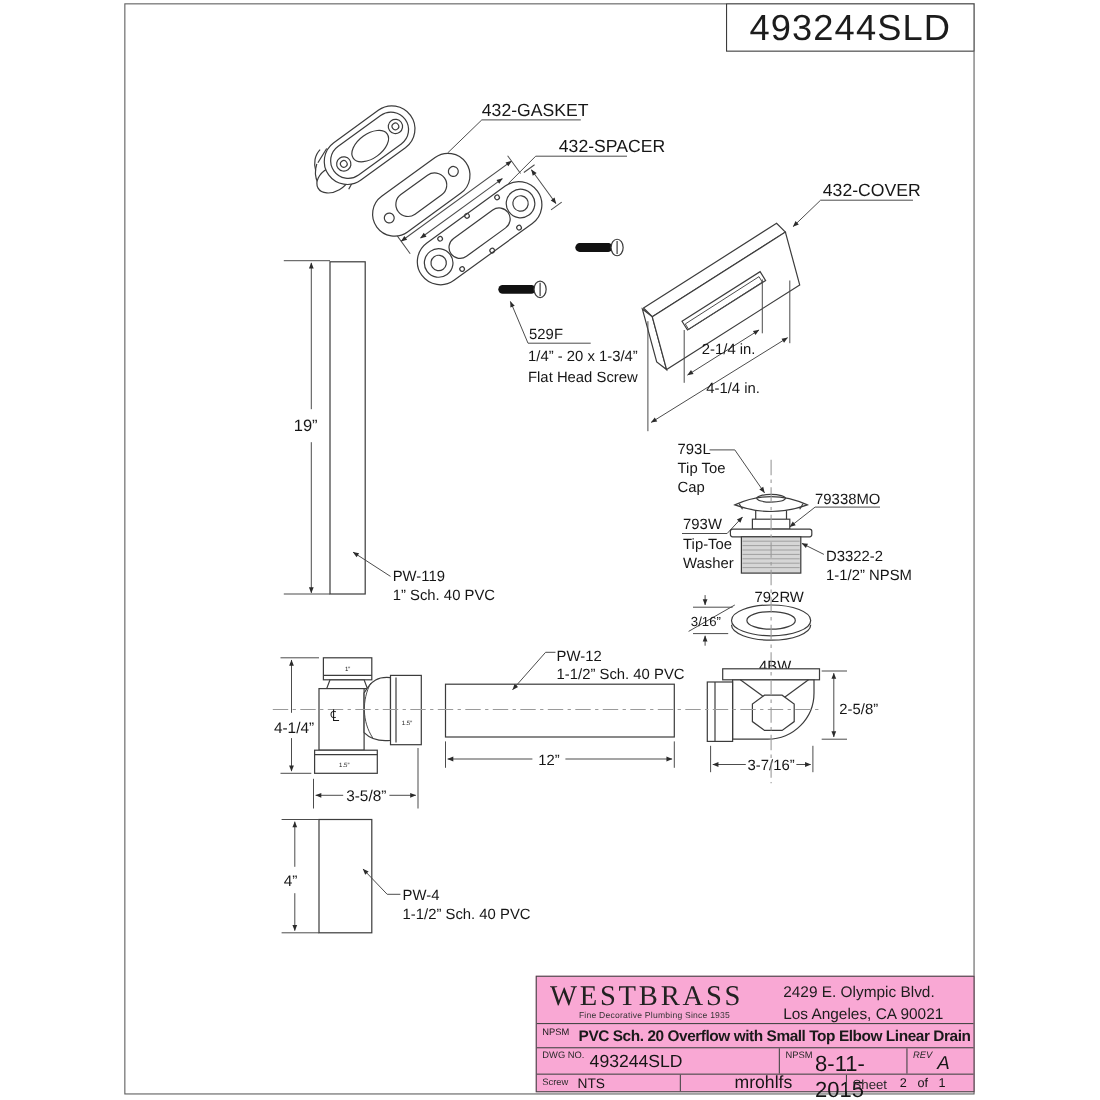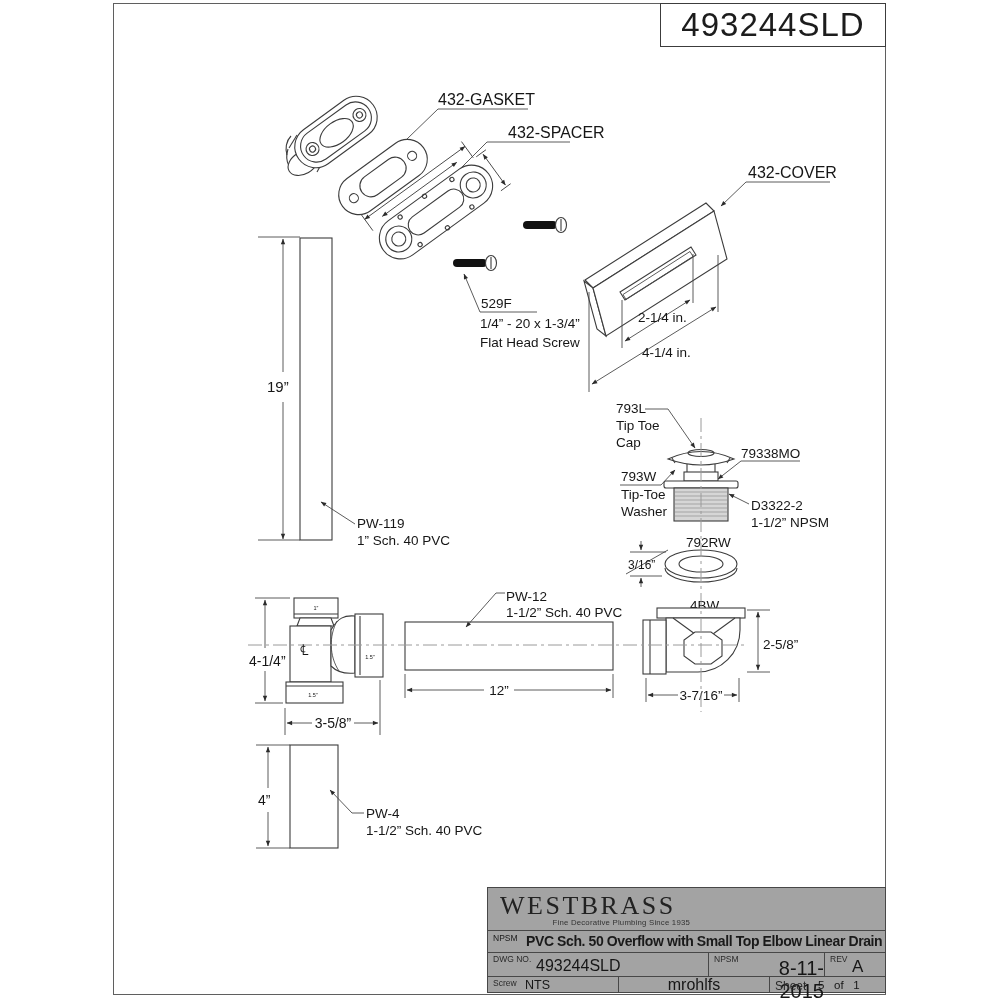--- a/index.html
+++ b/index.html
@@ -10,28 +10,28 @@
   .pnbox{position:absolute;left:660px;top:3px;width:224px;height:42px;
          border:1.6px solid #3c3c3c;background:#fff;display:flex;align-items:center;
          justify-content:center;font-size:33px;letter-spacing:1px;color:#1c1c1c;}
   svg.draw{position:absolute;left:0;top:0;}
   svg .ln{stroke:#3c3c3c;stroke-width:1.1;fill:none;}
   svg .lnw{stroke:#3c3c3c;stroke-width:1.1;fill:#fff;}
   svg .thin{stroke:#4a4a4a;stroke-width:0.9;fill:none;}
   svg .cl{stroke:#9a9a9a;stroke-width:1;fill:none;stroke-dasharray:14 4 3 4;}
   svg text{fill:#161616;font-family:"Liberation Sans",sans-serif;}
   .tb{position:absolute;left:487px;top:887px;width:397px;height:104px;
-      border:1.4px solid #474747;background:#a3a3a3;font-family:"Liberation Sans",sans-serif;}
+      border:1.4px solid #474747;background:#f9a8d4;font-family:"Liberation Sans",sans-serif;}
   .tb .row1{position:relative;height:42px;border-bottom:1.3px solid #474747;display:flex;}
   .tb .row2{position:relative;height:21px;border-bottom:1.3px solid #474747;}
-  .tb .row3{position:relative;height:23px;border-bottom:1.3px solid #474747;display:flex;text-align:right;}
+  .tb .row3{position:relative;height:23px;border-bottom:1.3px solid #474747;display:flex;}
   .tb .row4{position:relative;height:15px;display:flex;}
   .logo{width:212px;padding-left:12px;padding-top:3px;}
   .logo .name{font-family:"Liberation Serif",serif;font-size:26px;letter-spacing:2.5px;color:#222;}
-  .logo .tag{font-size:7.8px;color:#333;margin-top:-3px;text-align:right;width:190px;letter-spacing:.2px;}
+  .logo .tag{font-size:7.8px;color:#333;margin-top:-3px;text-align:center;width:190px;letter-spacing:.2px;}
   .addr{font-size:14px;line-height:1.4;padding-top:4px;color:#1d1d1d;}
   .cell{position:relative;height:100%;box-sizing:border-box;}
   .cell .sl{position:absolute;top:1px;left:5px;font-size:8.5px;color:#2a2a2a;}
   .bl{border-left:1.3px solid #474747;}
   .val{position:absolute;color:#161616;}
   .titletext{position:absolute;left:38px;top:2px;font-size:14px;font-weight:bold;letter-spacing:-0.4px;}
   .pre{white-space:pre;}
 </style>
 </head>
 <body>
@@ -295,46 +295,50 @@
   <div class="pnbox">
     <span>493244SLD</span>
   </div>
 
   <div class="tb">
     <div class="row1">
       <div class="logo">
         <div class="name">WESTBRASS</div>
         <div class="tag">Fine Decorative Plumbing Since 1935</div>
       </div>
+      <div class="addr">
+        <div>2429 E. Olympic Blvd.</div>
+        <div>Los Angeles, CA 90021</div>
+      </div>
     </div>
     <div class="row2">
       <span class="sl" style="position:absolute;top:2px;left:5px;font-size:8.5px;">NPSM</span>
-      <span class="titletext">PVC Sch. 50 Overflow with Small Top Elbow Linear Drain</span>
+      <span class="titletext">PVC Sch. 20 Overflow with Small Top Elbow Linear Drain</span>
     </div>
     <div class="row3">
       <div class="cell" style="width:220px;">
         <span class="sl">DWG NO.</span>
         <span class="val" style="left:48px;top:4px;font-size:16px;">493244SLD</span>
       </div>
       <div class="cell bl" style="width:116px;">
         <span class="sl">NPSM</span>
         <span class="val" style="left:32px;top:4px;font-size:20px;">8-11-2015</span>
       </div>
-      <div class="cell bl" style="flex:1;">
+      <div class="cell bl" style="flex:1;font-style:italic;">
         <span class="sl">REV</span>
         <span class="val" style="left:27px;top:4px;font-size:17px;">A</span>
       </div>
     </div>
     <div class="row4">
       <div class="cell" style="width:130px;">
         <span class="sl">Screw</span>
         <span class="val" style="left:37px;top:1px;font-size:12.5px;">NTS</span>
       </div>
       <div class="cell bl" style="width:151px;text-align:center;">
         <span class="val" style="left:0;right:0;top:-1px;font-size:16px;">mrohlfs</span>
       </div>
       <div class="cell bl" style="flex:1;">
         <span class="sl" style="font-size:12px;top:2px;">Sheet</span>
-        <span class="val pre" style="left:48px;top:2px;font-size:11.5px;">5   of   1</span>
+        <span class="val pre" style="left:48px;top:2px;font-size:11.5px;">2   of   1</span>
       </div>
     </div>
   </div>
 </div>
 
 </body></html>

